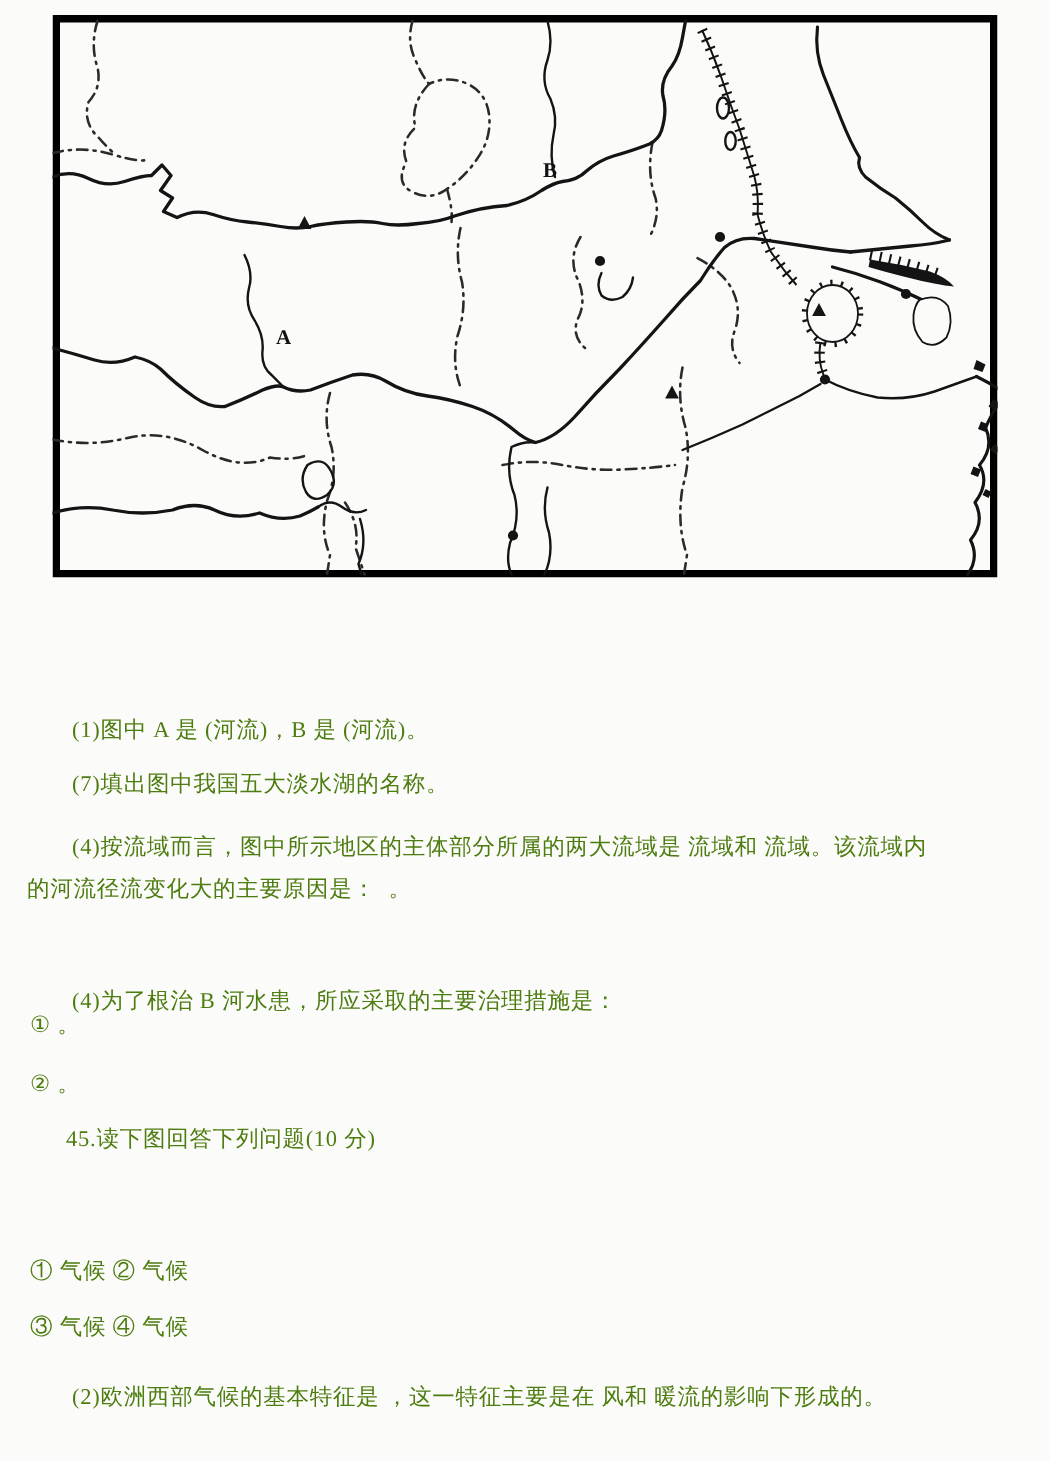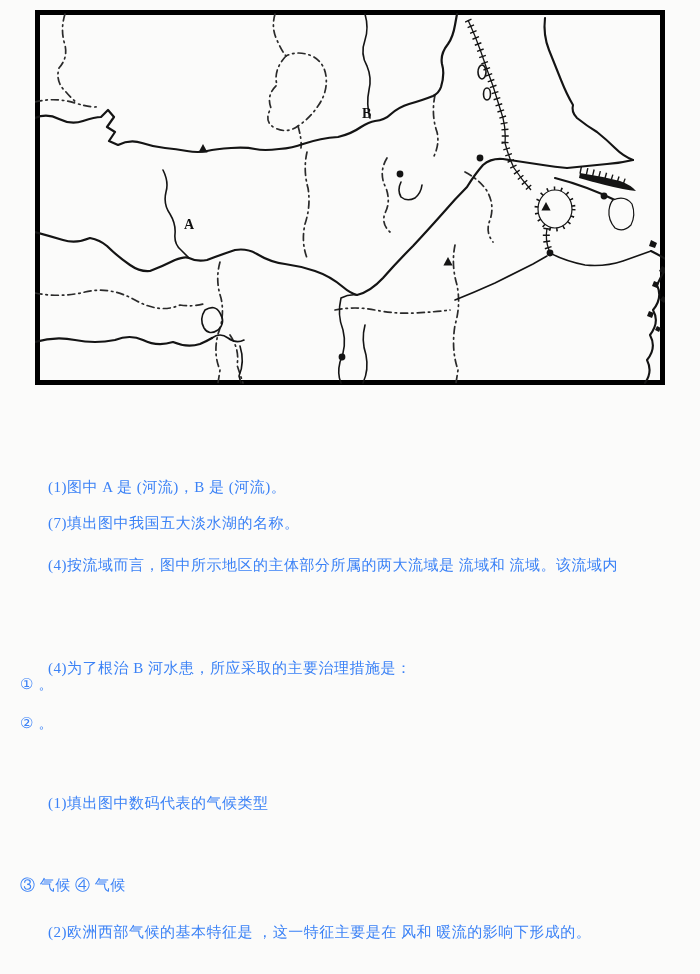--- a/index.html
+++ b/index.html
@@ -7,21 +7,21 @@
     position:relative;width:700px;height:974px;margin:0 auto;
     background:#fbfbfa;overflow:hidden;
     font-family:"Liberation Serif","DejaVu Serif",serif;
     color:#1c1c1c;
   }
   .map-frame{position:absolute;left:35px;top:10px;width:630px;height:375px;}
   .map-frame svg{display:block;width:100%;height:100%;}
   .t-line{
     position:absolute;left:48px;width:640px;
     font-size:15px;line-height:20px;letter-spacing:0.5px;
-    white-space:pre;color:#3b82f6;
+    white-space:pre;color:#4d7c0f;
   }
   .t-flush{left:18px;}
   .t-item{left:20px;}
   .t-num{left:44px;}
   
   .river{fill:none;stroke:#141414;stroke-width:2.2;stroke-linecap:round;stroke-linejoin:round;}
   .river-thin{fill:none;stroke:#141414;stroke-width:1.6;stroke-linecap:round;}
   .boundary{fill:none;stroke:#2a2a2a;stroke-width:1.7;stroke-dasharray:7 4 1.5 4;stroke-linecap:round;}
   .coast{fill:none;stroke:#141414;stroke-width:2.1;stroke-linecap:round;stroke-linejoin:round;}
   .canal-base{fill:none;stroke:#141414;stroke-width:1.3;}
@@ -140,20 +140,22 @@
       <g>
           <text x="149" y="219" class="map-letter">A</text>
           <text x="327" y="108" class="map-letter">B</text>
         </g>
     </svg>
   </div>
 
   <div class="t-line" style="top:477px">(1)图中 A 是 (河流)，B 是 (河流)。</div>
   <div class="t-line" style="top:513px">(7)填出图中我国五大淡水湖的名称。</div>
   <div class="t-line" style="top:555px">(4)按流域而言，图中所示地区的主体部分所属的两大流域是 流域和 流域。该流域内</div>
+  <div class="t-line t-flush" style="top:583px">的河流径流变化大的主要原因是：  。</div>
   <div class="t-line" style="top:658px">(4)为了根治 B 河水患，所应采取的主要治理措施是：</div>
   <div class="t-line t-item" style="top:674px">① 。</div>
   <div class="t-line t-item" style="top:713px">② 。</div>
-  <div class="t-line" style="top:793px">(1)填出图中数码代表的气候类型</div>
+  <div class="t-line t-num" style="top:750px">45.读下图回答下列问题(10 分)</div>
+  <div class="t-line t-item" style="top:838px">① 气候 ② 气候</div>
   <div class="t-line t-item" style="top:875px">③ 气候 ④ 气候</div>
   <div class="t-line" style="top:922px">(2)欧洲西部气候的基本特征是 ，这一特征主要是在 风和 暖流的影响下形成的。</div>
 
 </div>
 
 </body></html>

